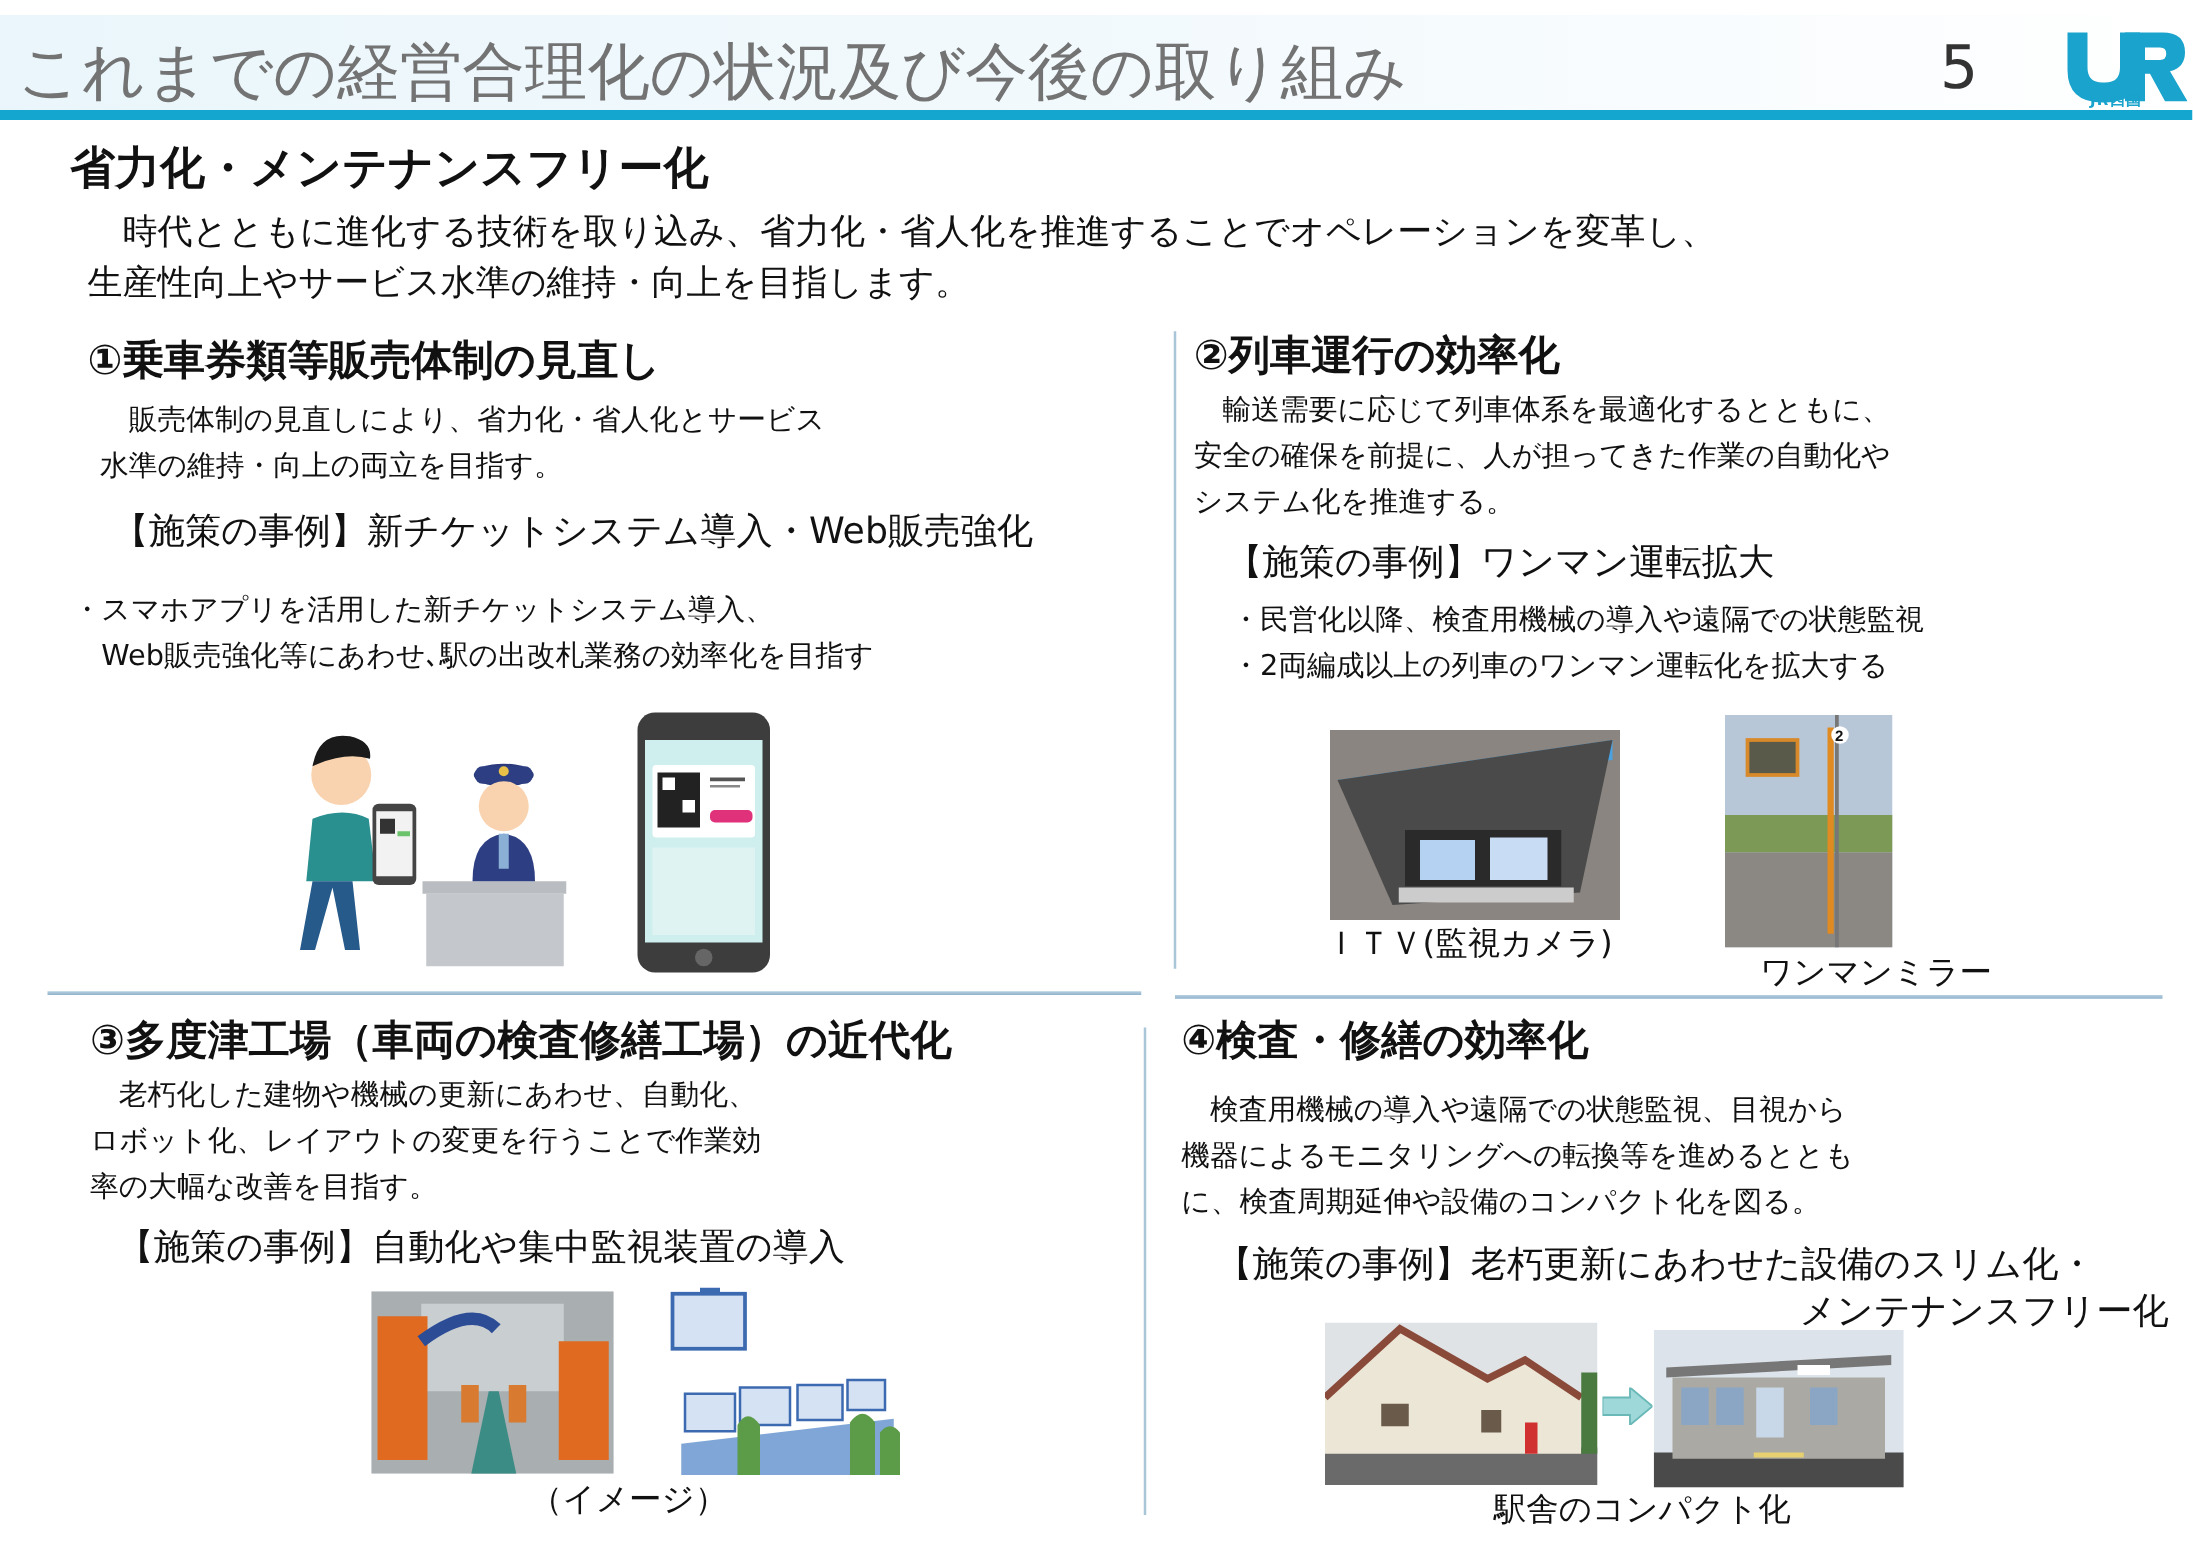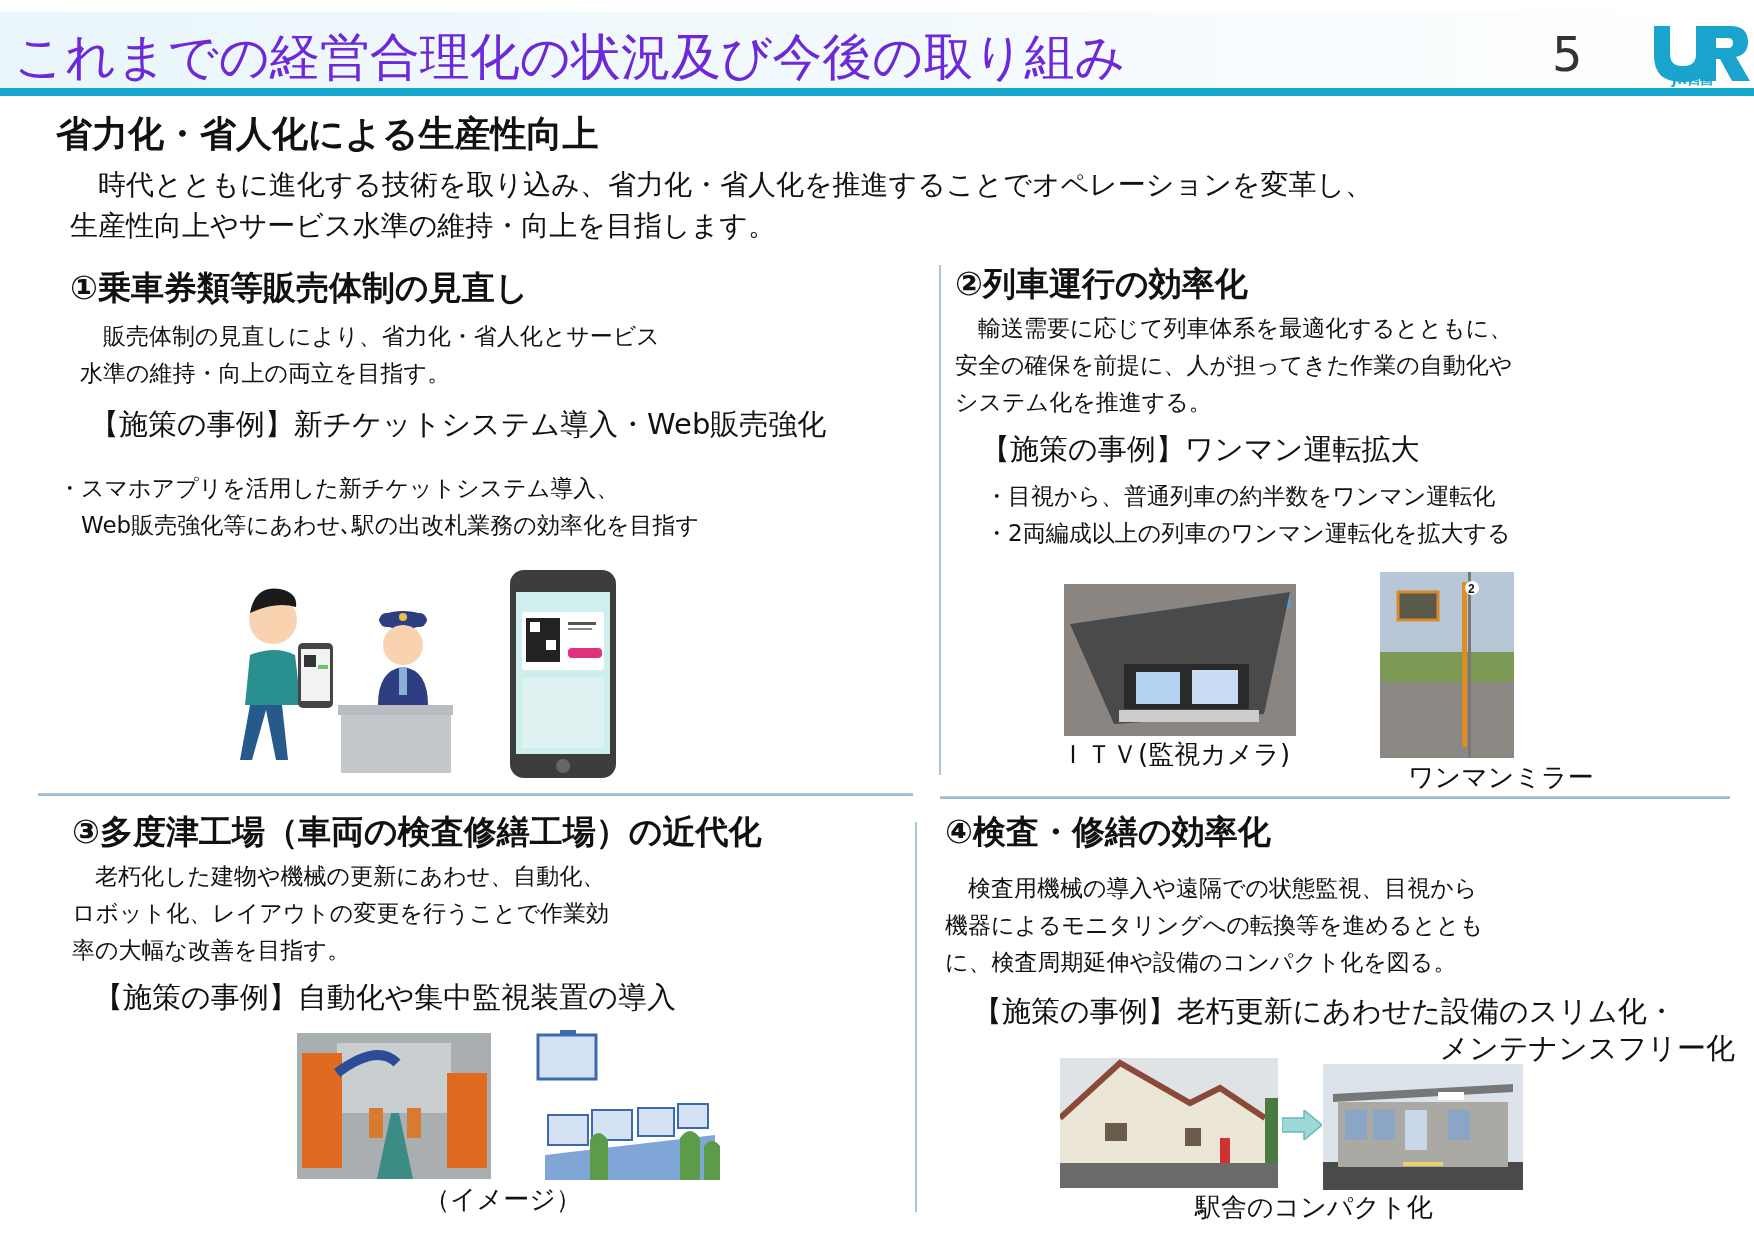--- a/index.html
+++ b/index.html
@@ -3,21 +3,21 @@
 <meta charset="utf-8">
 <style>
   * { box-sizing: border-box; margin: 0; padding: 0; }
   html, body { width: 1754px; height: 1241px; background: #ffffff; overflow: hidden; }
   body { position: relative; font-family: "DejaVu Sans", "Liberation Sans", sans-serif; color: #111; }
 
   .header-band { position: absolute; left: 0; top: 12px; width: 1754px; height: 80px;
     background: linear-gradient(90deg, #eaf6fb 0%, #f4fafd 60%, #ffffff 100%); }
   .header-rule { position: absolute; left: 0; top: 88px; width: 1754px; height: 8px; background: #14a6cf; }
   .page-title { position: absolute; left: 14px; top: 24px; font-size: 50px; font-weight: 400;
-    color: #6d28d9; letter-spacing: 0px; white-space: nowrap; }
+    color: #737373; letter-spacing: 0px; white-space: nowrap; }
   .page-number { position: absolute; left: 1552px; top: 26px; font-size: 48px; color: #333; }
   .logo { position: absolute; left: 1650px; top: 20px; width: 100px; height: 70px; }
   .logo-sub { position: absolute; left: 1672px; top: 72px; font-size: 12px; font-weight: bold; color: #1aa3cc; letter-spacing: 1px; }
 
   .main-heading { position: absolute; left: 56px; top: 110px; font-size: 36px; font-weight: bold; white-space: nowrap; }
   .intro { position: absolute; left: 70px; top: 164px; font-size: 28px; line-height: 41px; white-space: nowrap; }
 
   .sec { position: absolute; }
   .sec-title { font-size: 33px; font-weight: bold; white-space: nowrap; line-height: 40px; }
   .sec-body { font-size: 23px; line-height: 37px; white-space: nowrap; }
@@ -35,21 +35,21 @@
 <div class="header-band"></div>
 <div class="header-rule"></div>
 <div class="page-title">これまでの経営合理化の状況及び今後の取り組み</div>
 <div class="page-number">5</div>
 <svg class="logo" viewBox="0 0 100 70">
   <path d="M4 6 h16 v28 q0 12 12 12 h2 q12 0 12 -12 v-28 h16 v30 q0 26 -28 26 h-2 q-28 0 -28 -26 z" fill="#1aa3cc"></path>
   <path d="M50 6 h30 q18 0 18 16 q0 12 -12 15 l14 24 h-18 l-12 -22 h-4 v22 h-16 z M66 18 v10 h12 q5 0 5 -5 q0 -5 -5 -5 z" fill="#1aa3cc"></path>
 </svg>
 <div class="logo-sub">JR四国</div>
 
-<div class="main-heading">省力化・省人化による生産性向上</div>
+<div class="main-heading">省力化・メンテナンスフリー化</div>
 <div class="intro">
   <div>　時代とともに進化する技術を取り込み、省力化・省人化を推進することでオペレーションを変革し、</div>
   <div>生産性向上やサービス水準の維持・向上を目指します。</div>
 </div>
 
 <div class="vdivider" style="left:939px; top:265px; height:510px;"></div>
 <div class="vdivider" style="left:915px; top:822px; height:390px;"></div>
 <div class="hdivider" style="left:38px; top:793px; width:875px;"></div>
 <div class="hdivider" style="left:940px; top:796px; width:790px;"></div>
 
@@ -105,21 +105,21 @@
 
 <div class="sec" style="left:955px; top:264px;">
   <div class="sec-title">②列車運行の効率化</div>
   <div class="sec-body" style="margin-top:6px;">
     <div>　輸送需要に応じて列車体系を最適化するとともに、</div>
     <div>安全の確保を前提に、人が担ってきた作業の自動化や</div>
     <div>システム化を推進する。</div>
   </div>
   <div class="sec-example" style="margin-top:10px; padding-left:26px;">【施策の事例】ワンマン運転拡大</div>
   <div class="sec-body" style="margin-top:10px; padding-left:30px;">
-    <div>・目視から、普通列車の約半数をワンマン運転化</div>
+    <div>・民営化以降、検査用機械の導入や遠隔での状態監視</div>
     <div>・2両編成以上の列車のワンマン運転化を拡大する</div>
   </div>
 </div>
 
 <svg class="img-box" style="left:1064px; top:584px;" width="232" height="152" viewBox="0 0 232 152">
   <rect width="232" height="152" fill="#8a8580"></rect>
   <path d="M6 40 L226 8 L226 24 L40 44 Z" fill="#4aa3e0"></path>
   <path d="M6 40 L226 8 L200 130 L50 140 Z" fill="#4a4a4a"></path>
   <rect x="60" y="80" width="125" height="45" fill="#2a2a2a"></rect>
   <rect x="72" y="88" width="44" height="32" fill="#b5d2f2"></rect>

